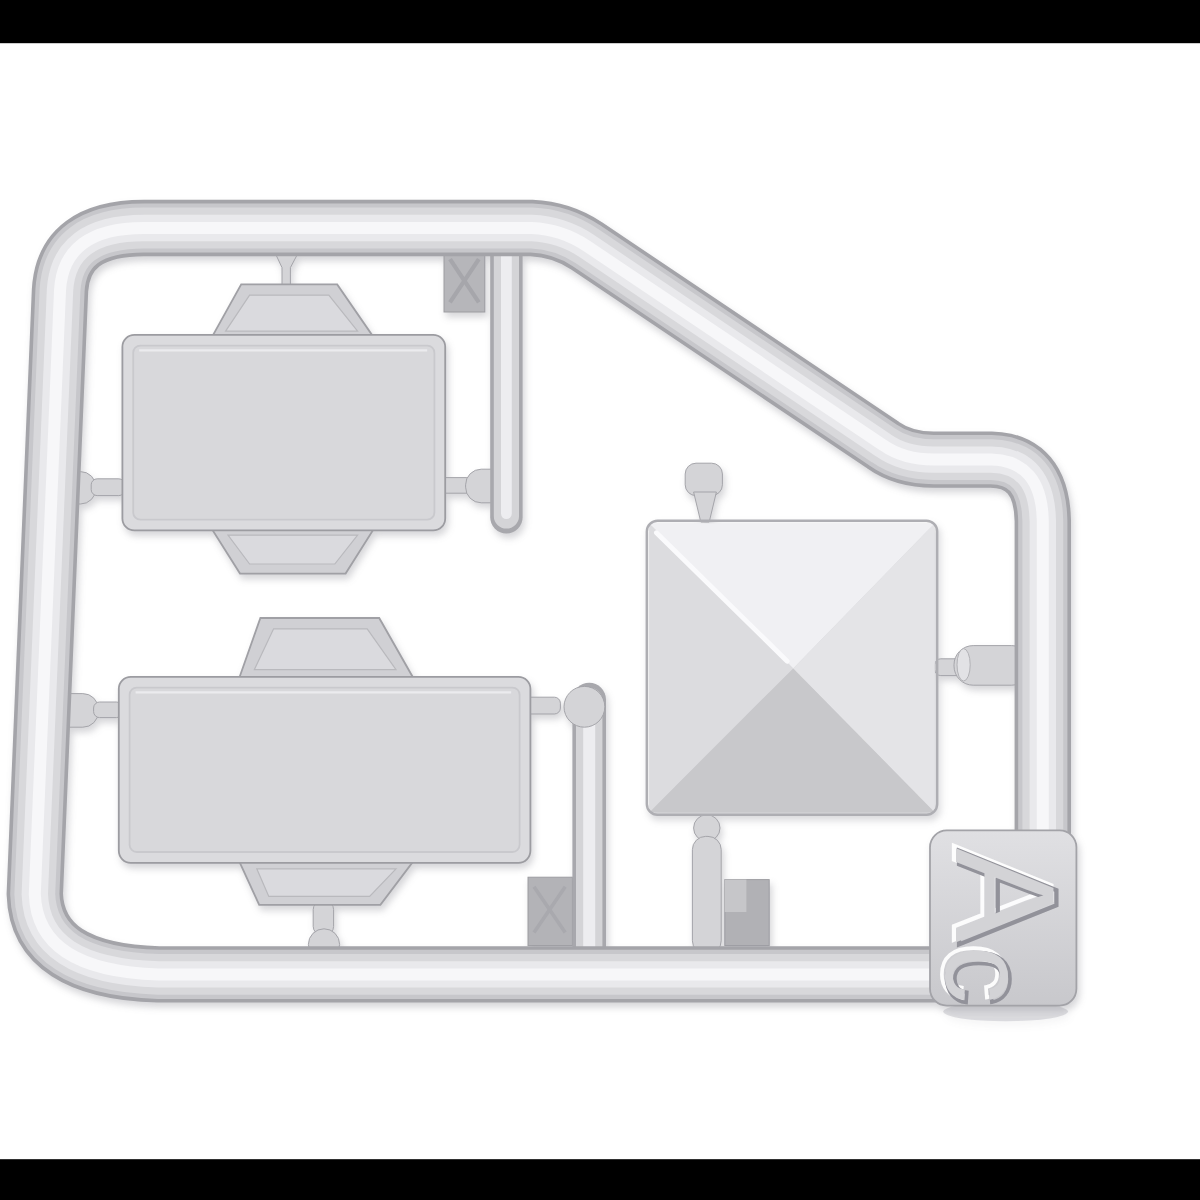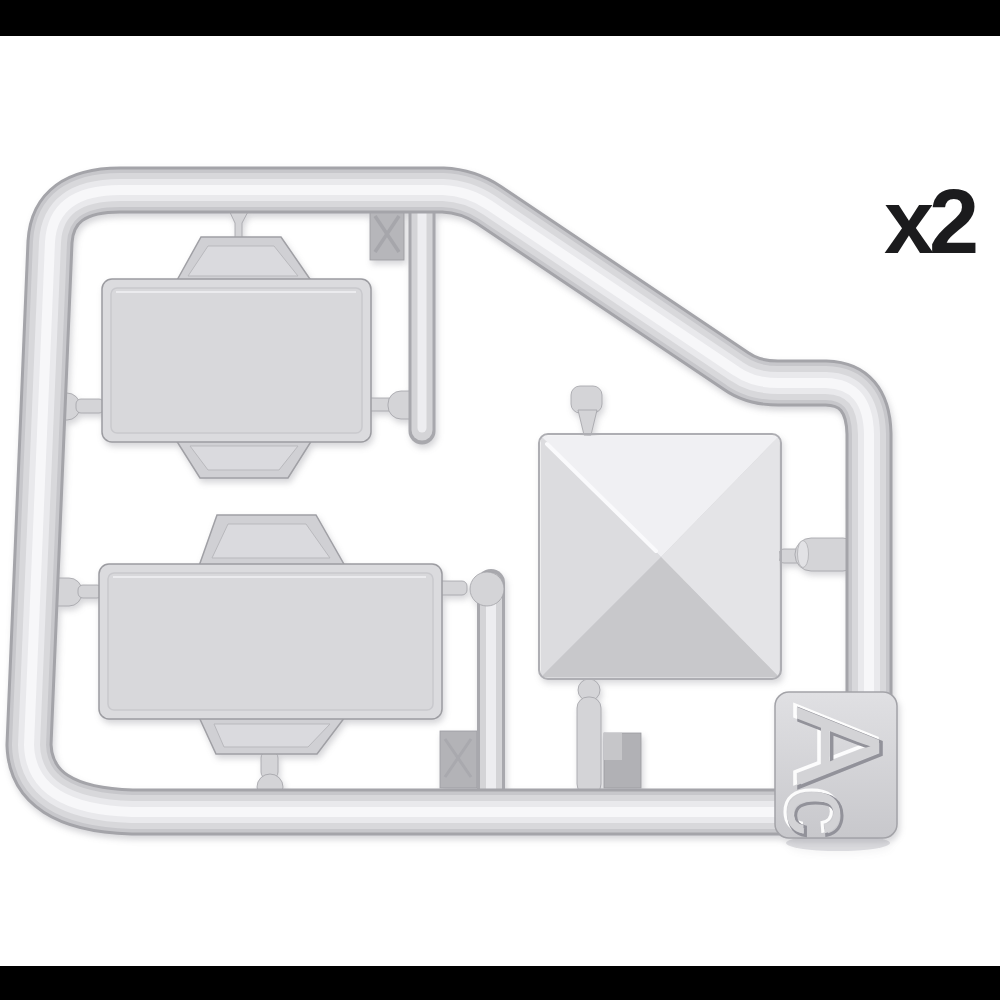--- a/index.html
+++ b/index.html
@@ -128,16 +128,15 @@
         <text class="tag-letter" transform="translate(797,746) rotate(90)" text-anchor="middle" font-size="118" fill="#d3d3d6">A</text>
       </g>
       <g>
         <text class="tag-letter" transform="translate(786,810) rotate(90)" text-anchor="middle" font-size="96" fill="none" stroke="#ffffff" stroke-width="3" opacity="0.95">c</text>
         <text class="tag-letter" transform="translate(790,814) rotate(90)" text-anchor="middle" font-size="96" fill="none" stroke="#92929a" stroke-width="3">c</text>
         <text class="tag-letter" transform="translate(788,812) rotate(90)" text-anchor="middle" font-size="96" fill="#d3d3d6">c</text>
       </g>
     </g>
   </svg>
 
-  <div class="qty">x2</div>
 
   <div class="letterbox bottom"></div>
 </div>
 
 </body></html>

